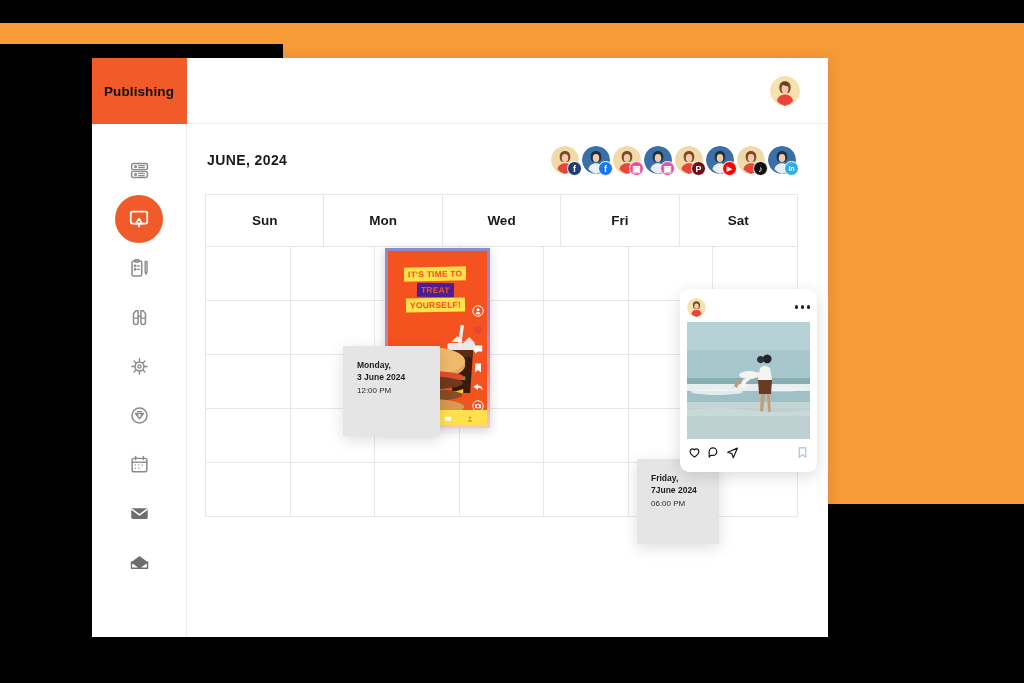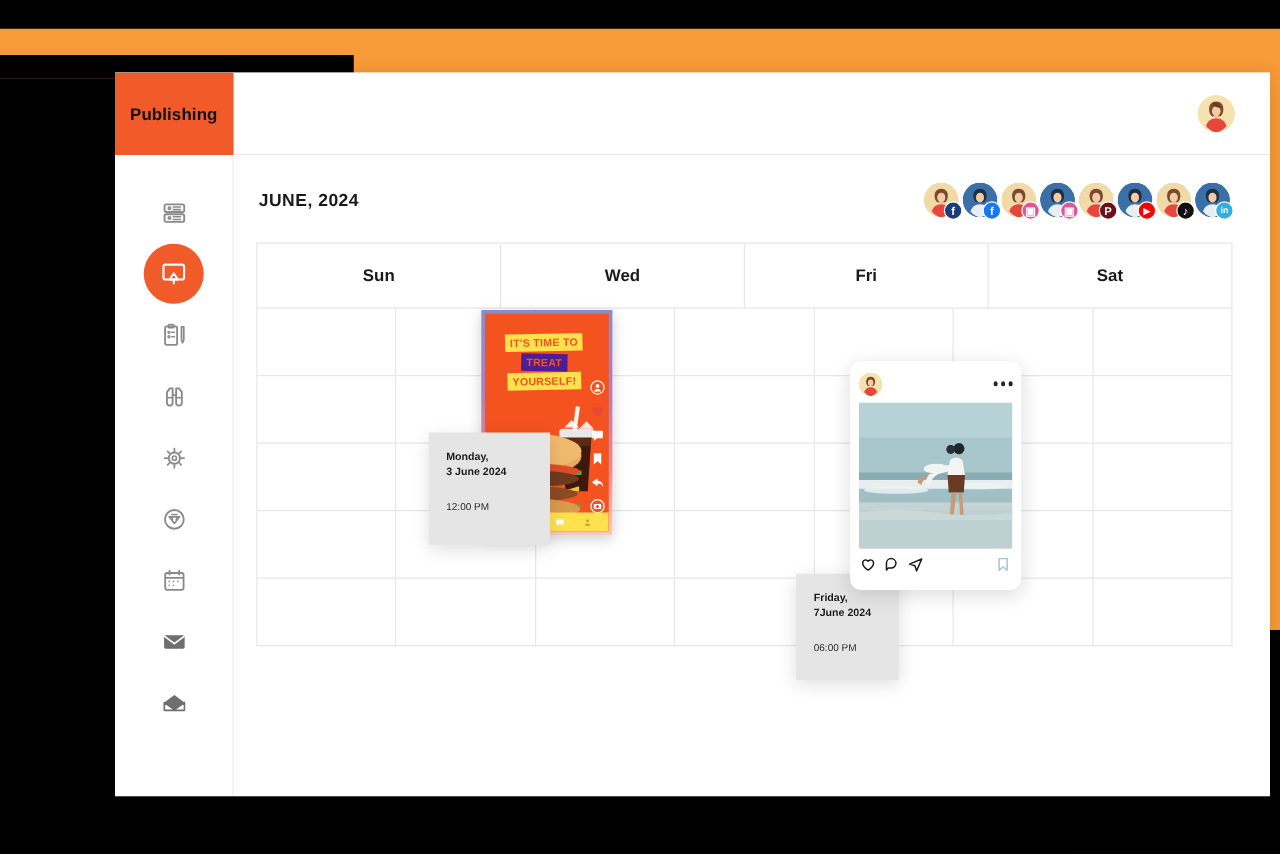--- a/index.html
+++ b/index.html
@@ -34,21 +34,21 @@
   }
   .bg-black-left {
     position: absolute; left: 0; top: 63px;
     width: 92px; height: 574px;
     background: #000000;
   }
 
   
   .app-window {
     position: absolute; left: 92px; top: 58px;
-    width: 924px; height: 579px;
+    width: 736px; height: 579px;
     background: #FFFFFF;
     box-shadow: 0 2px 14px rgba(0,0,0,0.12);
     display: flex;
     overflow: hidden;
   }
 
   
   .sidebar {
     width: 95px; flex: 0 0 95px;
     background: #FFFFFF;
@@ -188,21 +188,21 @@
   }
   .ig-actions-left { display: flex; align-items: center; gap: 6px; }
 
   
   .date-card {
     background: #e5e5e5;
     box-shadow: 0 4px 14px rgba(0,0,0,0.13);
     padding: 13px 0 0 14px;
   }
   .date-card .d-day { font-size: 8.5px; font-weight: bold; color: #1C1C1C; line-height: 1.45; }
-  .date-card .d-time { font-size: 8px; color: #2B2B2B; margin-top: 17px; }
+  .date-card .d-time { font-size: 8px; color: #2B2B2B; margin-top: 2px; }
   .dc-mon { left: 156px; top: 222px; width: 97px; height: 90px; z-index: 5; }
   .dc-fri { left: 450px; top: 335px; width: 82px; height: 85px; z-index: 5; }
 </style>
 </head>
 <body>
 
 <div id="stage">
 
   <div class="bg-orange"></div>
   <div class="bg-black-top"></div>
@@ -406,20 +406,21 @@
                     <ellipse cx="20" cy="17.2" rx="4.6" ry="5.6" fill="#F6C9A8"></ellipse>
                     <path d="M20 24.8c-5.6 0-9.8 3.5-10.8 8.4A20 20 0 0 0 20 40a20 20 0 0 0 10.8-6.8c-1-4.9-5.2-8.4-10.8-8.4z" fill="#E9EEF2"></path>
                   </svg></span><span class="badge" style="background: rgb(52, 174, 220); font-size: 7px;">in</span></div>
             </div>
         </div>
 
         <div class="calendar">
           <div class="cal-row">
 
           <div class="cal-cell cal-head-cell">Sun</div>
+              <div class="cal-cell cal-head-cell">Mon</div>
               <div class="cal-cell cal-head-cell">Wed</div>
               <div class="cal-cell cal-head-cell">Fri</div>
               <div class="cal-cell cal-head-cell">Sat</div>
             </div>
 
         <div class="cal-row">
               <div class="cal-cell"></div>
               <div class="cal-cell"></div>
               <div class="cal-cell"></div>
               <div class="cal-cell"></div>

